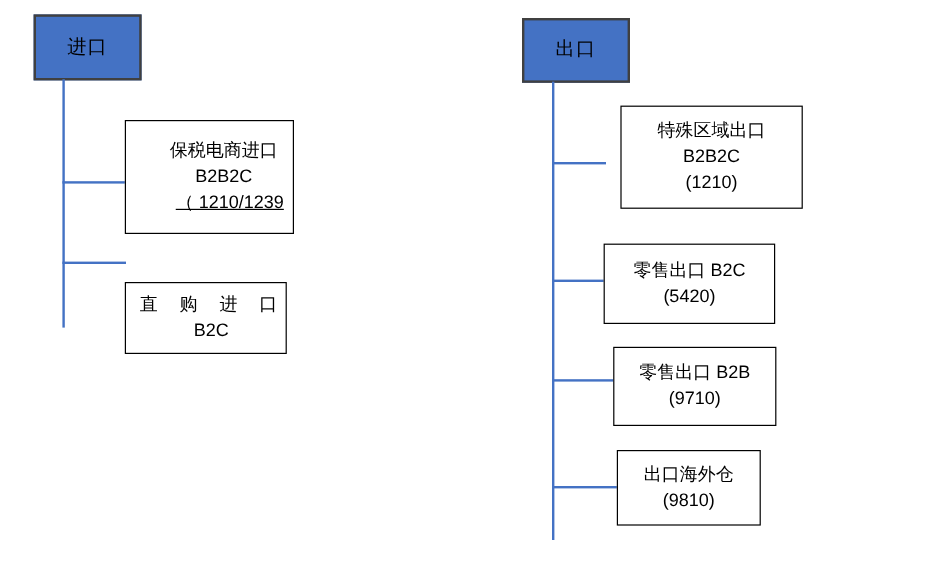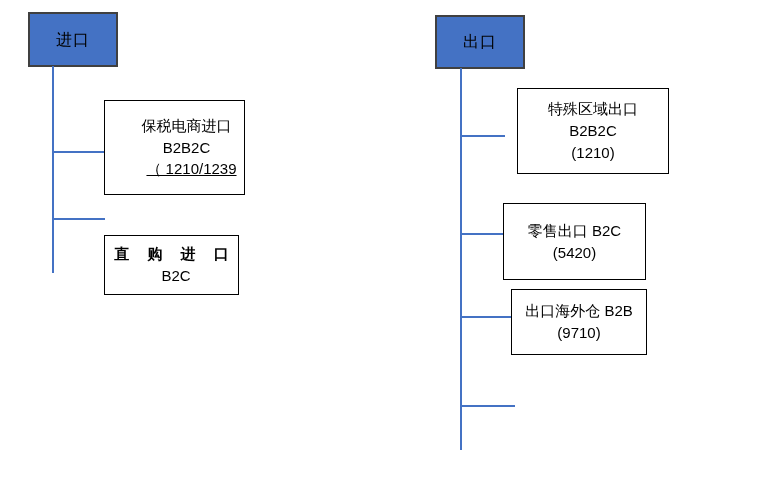--- a/index.html
+++ b/index.html
@@ -49,21 +49,21 @@
   }
   .leaf-node .line {
     font-family: "Liberation Sans", "DejaVu Sans", sans-serif;
     font-size: 15px;
     color: #000000;
     line-height: 1.45;
     white-space: nowrap;
   }
   .align-center { text-align: center; }
   .align-left   { text-align: center; padding-left: 9px; }
-  .justify-cjk  { text-align: center; letter-spacing: 7px; text-indent: 7px; font-weight: bold; }
+  .justify-cjk  { text-align: right; letter-spacing: 7px; text-indent: 7px; }
   .overflow-line {
     overflow: visible;
     padding-left: 10px;
     text-align: center;
     text-decoration: underline;
   }
 
   
   .v-line {
     position: absolute;
@@ -115,24 +115,28 @@
   <div class="h-line" style="left:460px; top:316px; width:52px;"></div>
 
   <div class="h-line" style="left:460px; top:405px; width:55px;"></div>
 
   <div class="leaf-node" style="left:485px; top:88px; width:152px; height:86px;margin-left:32px;">
     <div class="line align-center">特殊区域出口</div>
     <div class="line align-center">B2B2C</div>
     <div class="line align-center">(1210)</div>
   </div>
 
-  <div class="leaf-node" style="left:503px; top:203px; width:143px; height:77px;">
+  <div class="leaf-node" style="left:503px; top:203px; width:143px; height:67px;">
     <div class="line align-center">零售出口 B2C</div>
     <div class="line align-center">(5420)</div>
   </div>
 
   <div class="leaf-node" style="left:511px; top:289px; width:136px; height:66px;">
-    <div class="line align-center">出口海外仓 B2B</div>
+    <div class="line align-center">零售出口 B2B</div>
     <div class="line align-center">(9710)</div>
   </div>
 
+  <div class="leaf-node" style="left:514px; top:375px; width:120px; height:63px;">
+    <div class="line align-center">出口海外仓</div>
+    <div class="line align-center">(9810)</div>
+  </div>
 
 </div>
 
 </body></html>

